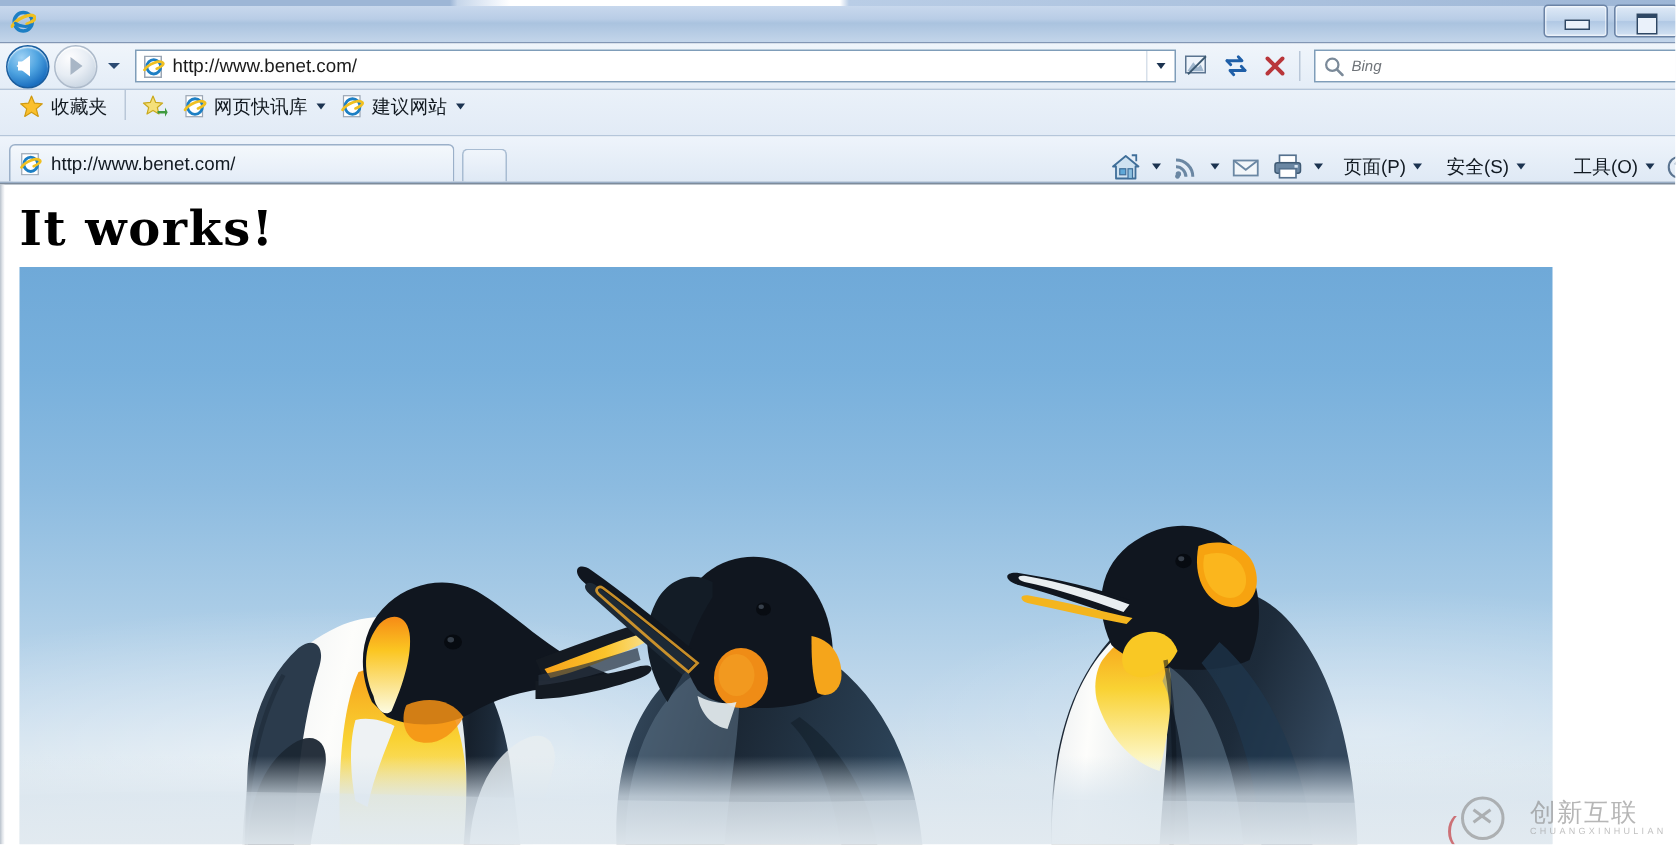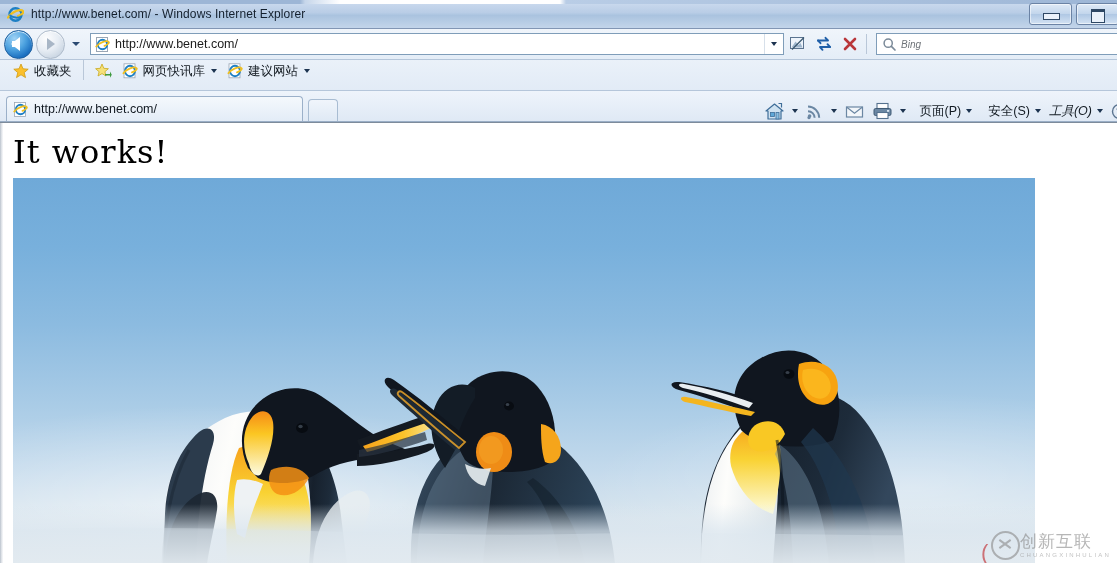--- a/index.html
+++ b/index.html
@@ -305,21 +305,21 @@
   .page-left-edge {
     position: absolute;
     left: 0; top: 0; width: 3px; height: 441px;
     background: linear-gradient(to right, #b9c2cc 0%, #e6e9ed 60%, #f7f8fa 100%);
   }
   .page-heading {
     position: absolute;
     left: 13px; top: 10px;
     font-family: "DejaVu Serif", "Liberation Serif", serif;
     font-size: 32px;
-    font-weight: normal;
+    font-weight: bold;
     color: #000000;
     letter-spacing: 1px;
     white-space: nowrap;
   }
 
   
   .photo {
     position: absolute;
     left: 13px; top: 55px;
     width: 1022px; height: 386px;
@@ -357,21 +357,21 @@
   }
   .wm-badge::before, .wm-badge::after {
     content: "";
     position: absolute;
     left: 5px; top: 10px;
     width: 14px; height: 2px;
     background: #8d8d8d;
   }
   .wm-badge::before { transform: rotate(36deg); }
   .wm-badge::after { transform: rotate(-36deg); }
-  .wm-texts { margin-left: 0; line-height: 1; }
+  .wm-texts { margin-left: 17px; line-height: 1; }
   .wm-cn { font-size: 17px; color: #8a8a8a; letter-spacing: 1px; }
   .wm-en { font-size: 6px; color: #9b9b9b; letter-spacing: 2.2px; margin-top: 2px; }
   .wm-red {
     position: absolute;
     left: -10px; bottom: -6px;
     font-size: 22px;
     color: #c0282d;
   }
 </style>
 </head>
@@ -383,21 +383,20 @@
     <div class="titlebar-strip"></div>
 
     <span class="ie-logo">
       <svg width="17" height="17" viewBox="0 0 17 17">
         <ellipse cx="8.5" cy="8.5" rx="6" ry="6.2" fill="none" stroke="#1d7fc4" stroke-width="2.4"></ellipse>
         <path d="M1 11.5 C4 6.5, 13.5 2.2, 16.2 5.2 C17.2 6.6, 14.5 8.6, 11 10" fill="none" stroke="#f0c020" stroke-width="2.2" stroke-linecap="round"></path>
         <path d="M3.2 9.5 C6 11.8, 11.5 12.4, 14 10.5" fill="none" stroke="#1d7fc4" stroke-width="2" stroke-linecap="round"></path>
       </svg>
     </span>
 
-    <span class="title-text">http://www.benet.com/ - Windows Internet Explorer</span>
 
     <div class="win-buttons">
       <div class="win-btn">
         <span class="glyph-min"></span>
       </div>
       <div class="win-btn">
         <span class="glyph-max"></span>
       </div>
     </div>
   </div>
@@ -574,21 +573,21 @@
     </div>
 
     <div class="cmditem" style="margin-left:6px;">
       <span>页面(P)</span>
       <span class="caret sm"></span>
     </div>
     <div class="cmditem" style="margin-left:8px;">
       <span>安全(S)</span>
       <span class="caret sm"></span>
     </div>
-    <div class="cmditem" style="margin-left:0;font-style:italic;">
+    <div class="cmditem" style="margin-left:24px;">
       <span>工具(O)</span>
       <span class="caret sm"></span>
     </div>
     <div class="cmditem" style="padding-right:0;margin-right:-11px;">
       <span style="display:flex;">
         <svg width="17" height="17" viewBox="0 0 17 17">
           <circle cx="8.5" cy="8.5" r="7" fill="none" stroke="#5b7490" stroke-width="1.4"></circle>
           <path d="M6.2 6.2 A2.4 2.4 0 1 1 8.5 9.4 L8.5 10.8" fill="none" stroke="#5b7490" stroke-width="1.5" stroke-linecap="round"></path>
           <circle cx="8.5" cy="13" r="1" fill="#5b7490"></circle>
         </svg>

